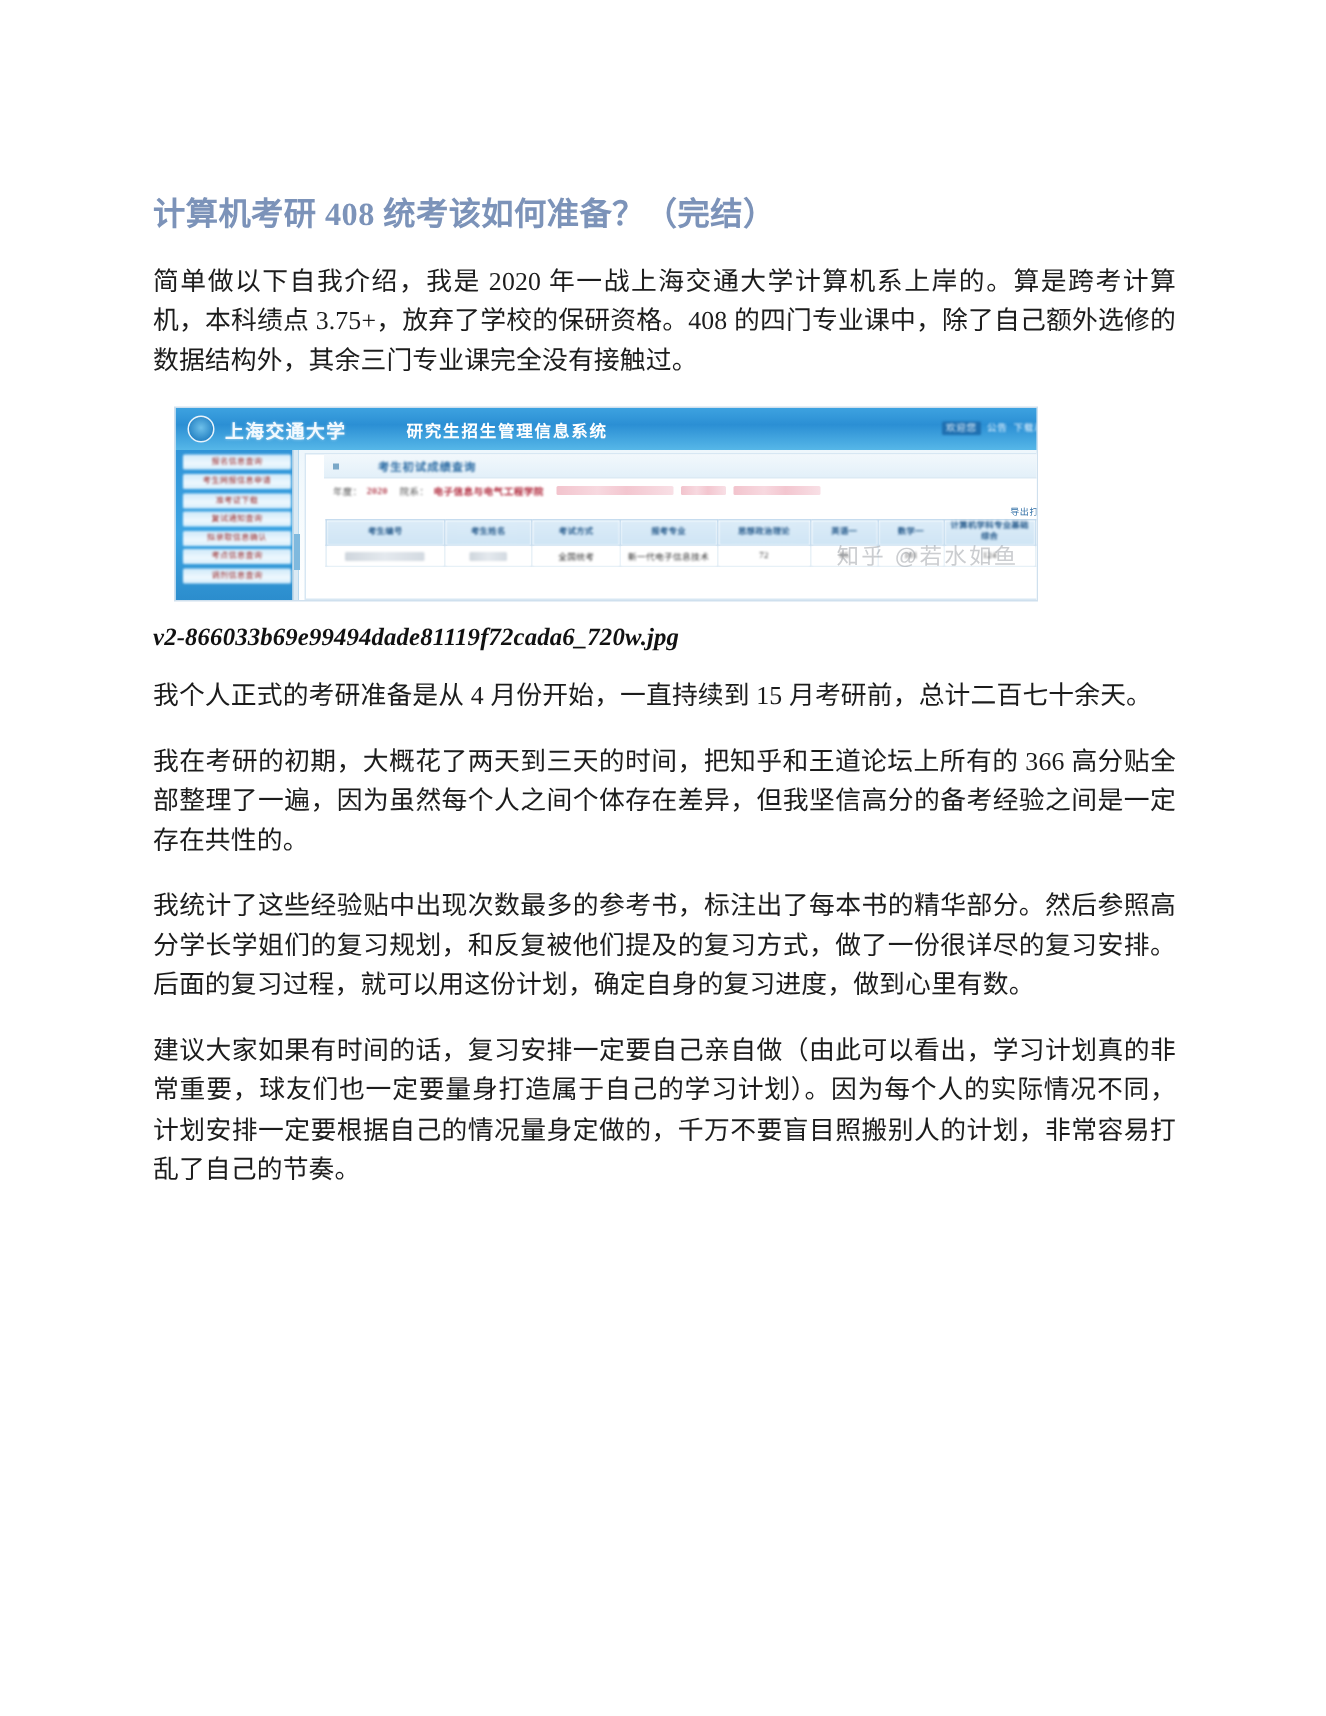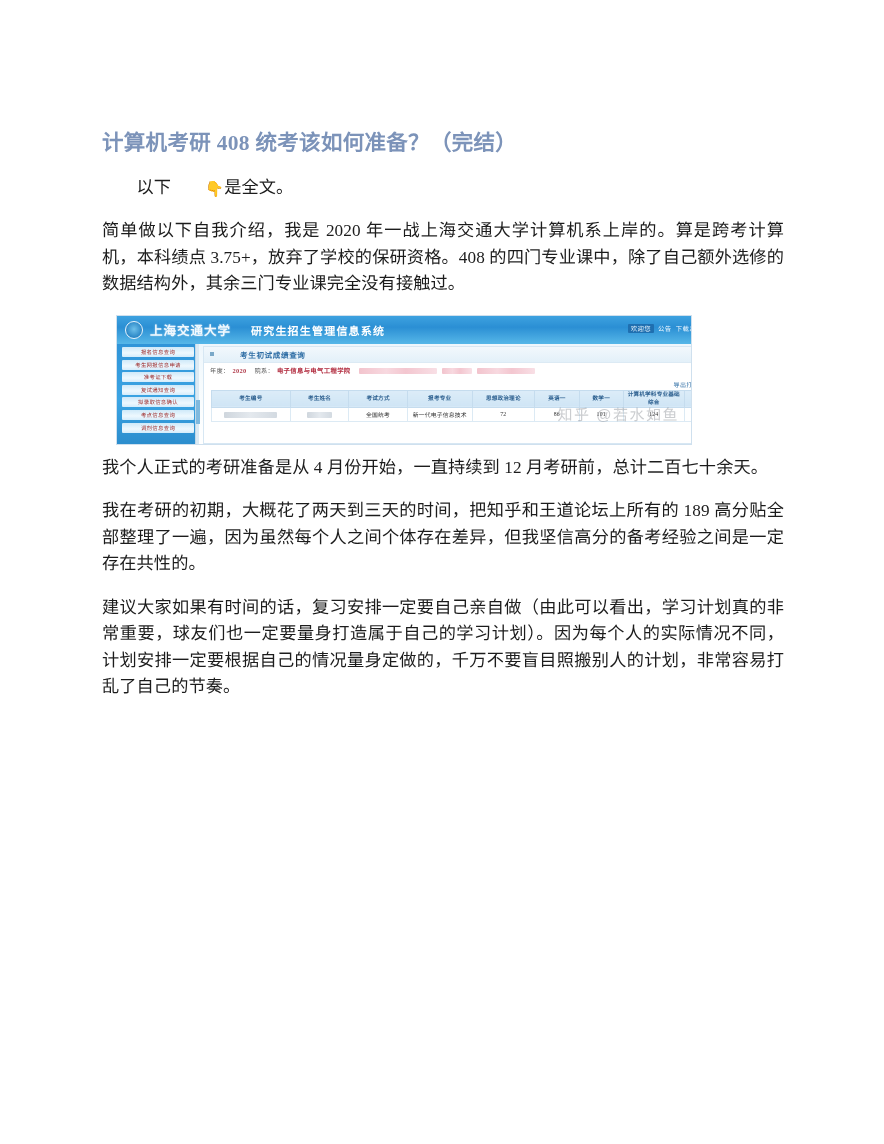--- a/index.html
+++ b/index.html
@@ -100,21 +100,21 @@
     margin-left: 7px;
     font-family: "Liberation Serif", serif;
     font-size: 12.5px;
     font-weight: 700;
     color: #f2f9fe;
     letter-spacing: 1px;
     text-shadow: 0 0 2px rgba(255,255,255,.55);
     filter: blur(0.5px);
   }
   .shot-sys {
-    margin-left: 20px;
+    margin-left: 40px;
     font-size: 11px;
     font-weight: 700;
     color: #ffffff;
     letter-spacing: 1.2px;
     filter: blur(0.45px);
   }
   .shot-toplinks {
     position: absolute;
     right: 7px; top: 8px;
     font-size: 6.4px;
@@ -166,20 +166,21 @@
     display: block;
   }
 
   
   .shot-main {
     position: absolute;
     left: 86px; top: 30px;
     width: 530px; height: 98px;
     background: #ffffff;
     border: 1px solid #d7e7f3;
+    padding-left: 12px;
   }
   .crumb {
     height: 16px;
     background: linear-gradient(180deg,#f2f8fc 0%, #e3f0f9 100%);
     border-bottom: 1px solid #dceaf4;
     display: flex;
     align-items: center;
     position: relative;
   }
   .crumb-dot {
@@ -322,21 +323,20 @@
 </style>
 </head>
 <body>
 
 <div class="page">
   <div class="content">
 
     <h1 class="article-title">计算机考研 408 统考该如何准备？（完结）</h1>
 
 
-    <p class="para indent"><span>以下</span><span class="emoji-hand">👇</span><span>是全文。</span></p>
 
     <p class="para">简单做以下自我介绍，我是 2020 年一战上海交通大学计算机系上岸的。算是跨考计算机，本科绩点 3.75+，放弃了学校的保研资格。408 的四门专业课中，除了自己额外选修的数据结构外，其余三门专业课完全没有接触过。</p>
 
     <div class="figure">
       <div class="shot">
 
         <div class="shot-header">
           <div class="shot-logo"></div>
           <div class="shot-uni">上海交通大学</div>
           <div class="shot-sys">研究生招生管理信息系统</div>
@@ -408,24 +408,26 @@
               </tr>
             </tbody>
           </table>
 
         </div>
 
         <div class="watermark">知乎 @若水如鱼</div>
       </div>
     </div>
 
-
-
-
-    <p class="para">我个人正式的考研准备是从 4 月份开始，一直持续到 12 月考研前，总计二百七十余天。</p>
-
-    <p class="para">我在考研的初期，大概花了两天到三天的时间，把知乎和王道论坛上所有的 189 高分贴全部整理了一遍，因为虽然每个人之间个体存在差异，但我坚信高分的备考经验之间是一定存在共性的。</p>
-
+    <div class="caption">v2-866033b69e99494dade81119f72cada6_720w.jpg</div>
+
+
+
+    <p class="para">我个人正式的考研准备是从 4 月份开始，一直持续到 15 月考研前，总计二百七十余天。</p>
+
+    <p class="para">我在考研的初期，大概花了两天到三天的时间，把知乎和王道论坛上所有的 366 高分贴全部整理了一遍，因为虽然每个人之间个体存在差异，但我坚信高分的备考经验之间是一定存在共性的。</p>
+
+    <p class="para">我统计了这些经验贴中出现次数最多的参考书，标注出了每本书的精华部分。然后参照高分学长学姐们的复习规划，和反复被他们提及的复习方式，做了一份很详尽的复习安排。后面的复习过程，就可以用这份计划，确定自身的复习进度，做到心里有数。</p>
 
     <p class="para">建议大家如果有时间的话，复习安排一定要自己亲自做（由此可以看出，学习计划真的非常重要，球友们也一定要量身打造属于自己的学习计划）。因为每个人的实际情况不同，计划安排一定要根据自己的情况量身定做的，千万不要盲目照搬别人的计划，非常容易打乱了自己的节奏。</p>
 
   </div>
 </div>
 
 </body></html>

